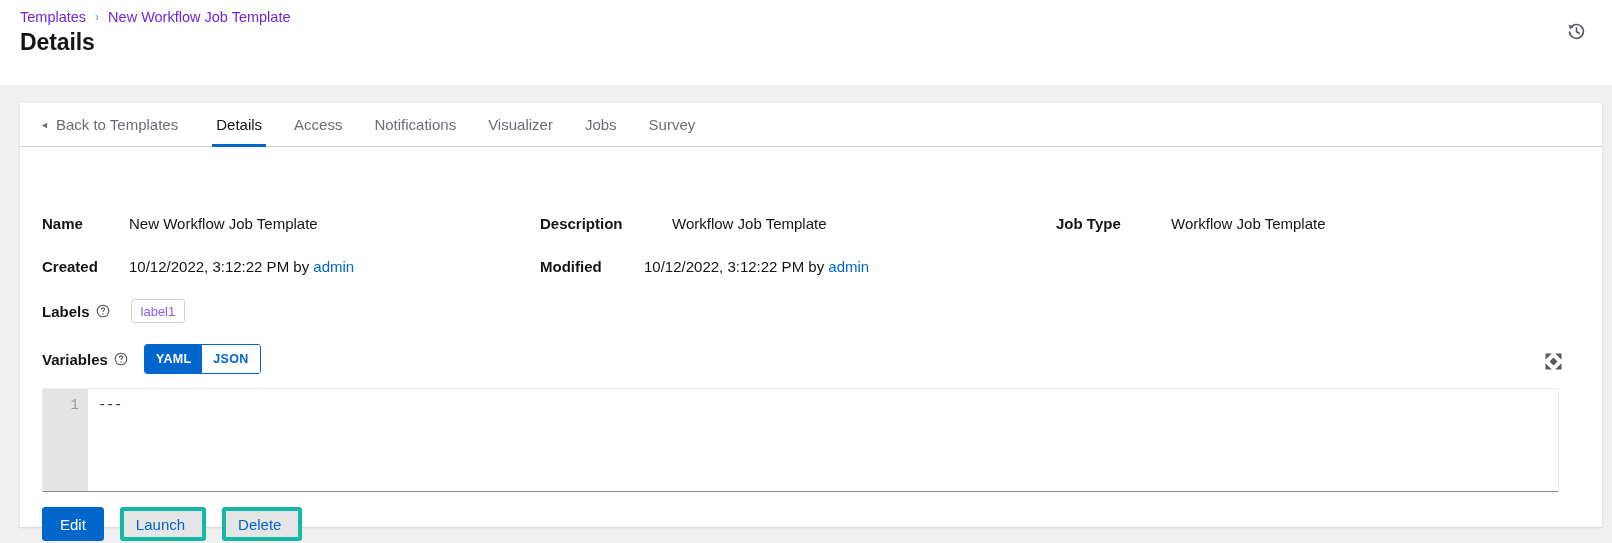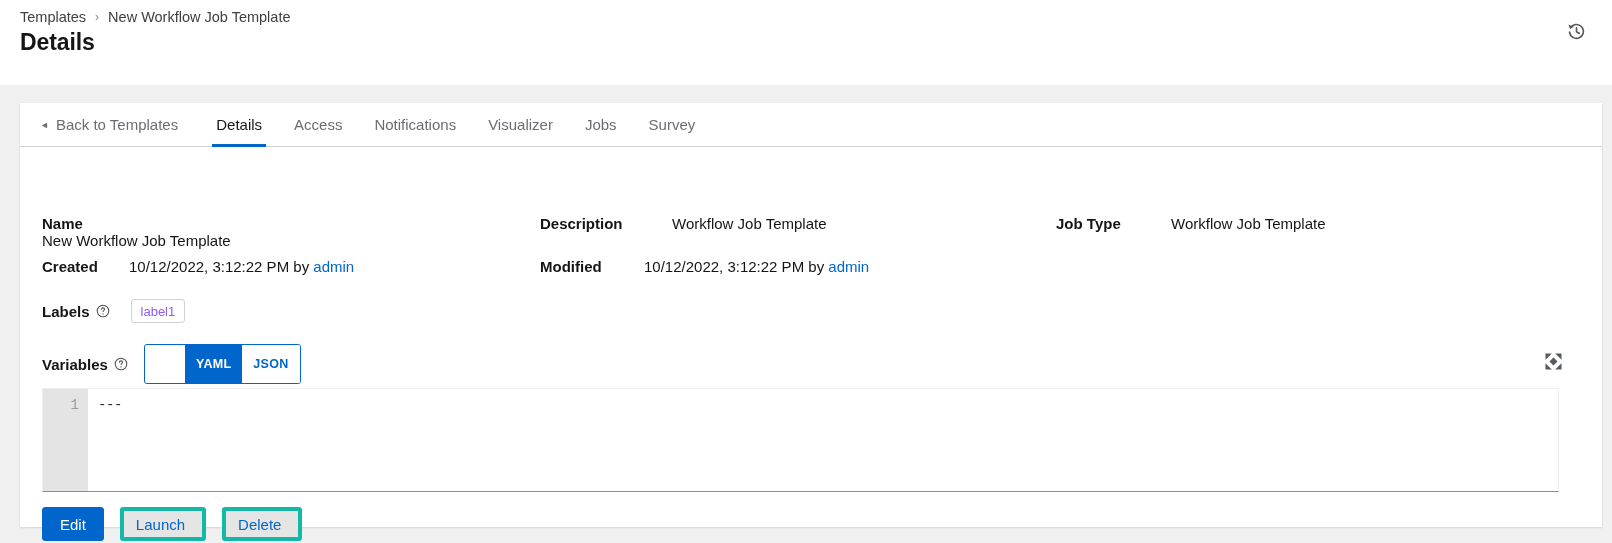--- a/index.html
+++ b/index.html
@@ -30,21 +30,21 @@
   }
   .breadcrumb {
     position: absolute;
     left: 20px; top: 9px;
     display: flex;
     align-items: center;
     gap: 9px;
     font-size: 14.5px;
   }
   .crumb-link {
-    color: #404040;
+    color: #6d28d9;
     text-decoration: none;
     cursor: pointer;
     white-space: nowrap;
   }
   .crumb-sep {
     color: #8a8d90;
     font-size: 12px;
     line-height: 1;
     transform: translateY(0px);
   }
@@ -181,22 +181,21 @@
     color: #8b5cf6;
     cursor: default;
   }
 
   
   .toggle {
     display: inline-flex;
     border: 1px solid #0066cc;
     border-radius: 3px;
     overflow: hidden;
-    height: 40px;
-    padding-left: 40px;
+    height: 30px;
   }
   .toggle button {
     font-family: inherit;
     font-size: 12.5px;
     font-weight: bold;
     letter-spacing: 0.3px;
     padding: 0 11px;
     border: none;
     cursor: pointer;
     line-height: 1;
@@ -343,21 +342,21 @@
       <button class="tab">
         <span>Jobs</span>
       </button>
       <button class="tab">
         <span>Survey</span>
       </button>
     </div>
 
     <div class="details">
 
-      <div class="row" style="left:22px; top:68px;flex-direction:column;">
+      <div class="row" style="left:22px; top:68px;">
         <span class="dt" style="width:87px;">Name</span>
         <span class="dd">New Workflow Job Template</span>
       </div>
 
       <div class="row" style="left:520px; top:68px;gap:28px;">
         <span class="dt" style="width:104px;">Description</span>
         <span class="dd">Workflow Job Template</span>
       </div>
 
       <div class="row" style="left:1036px; top:68px;gap:30px;">

